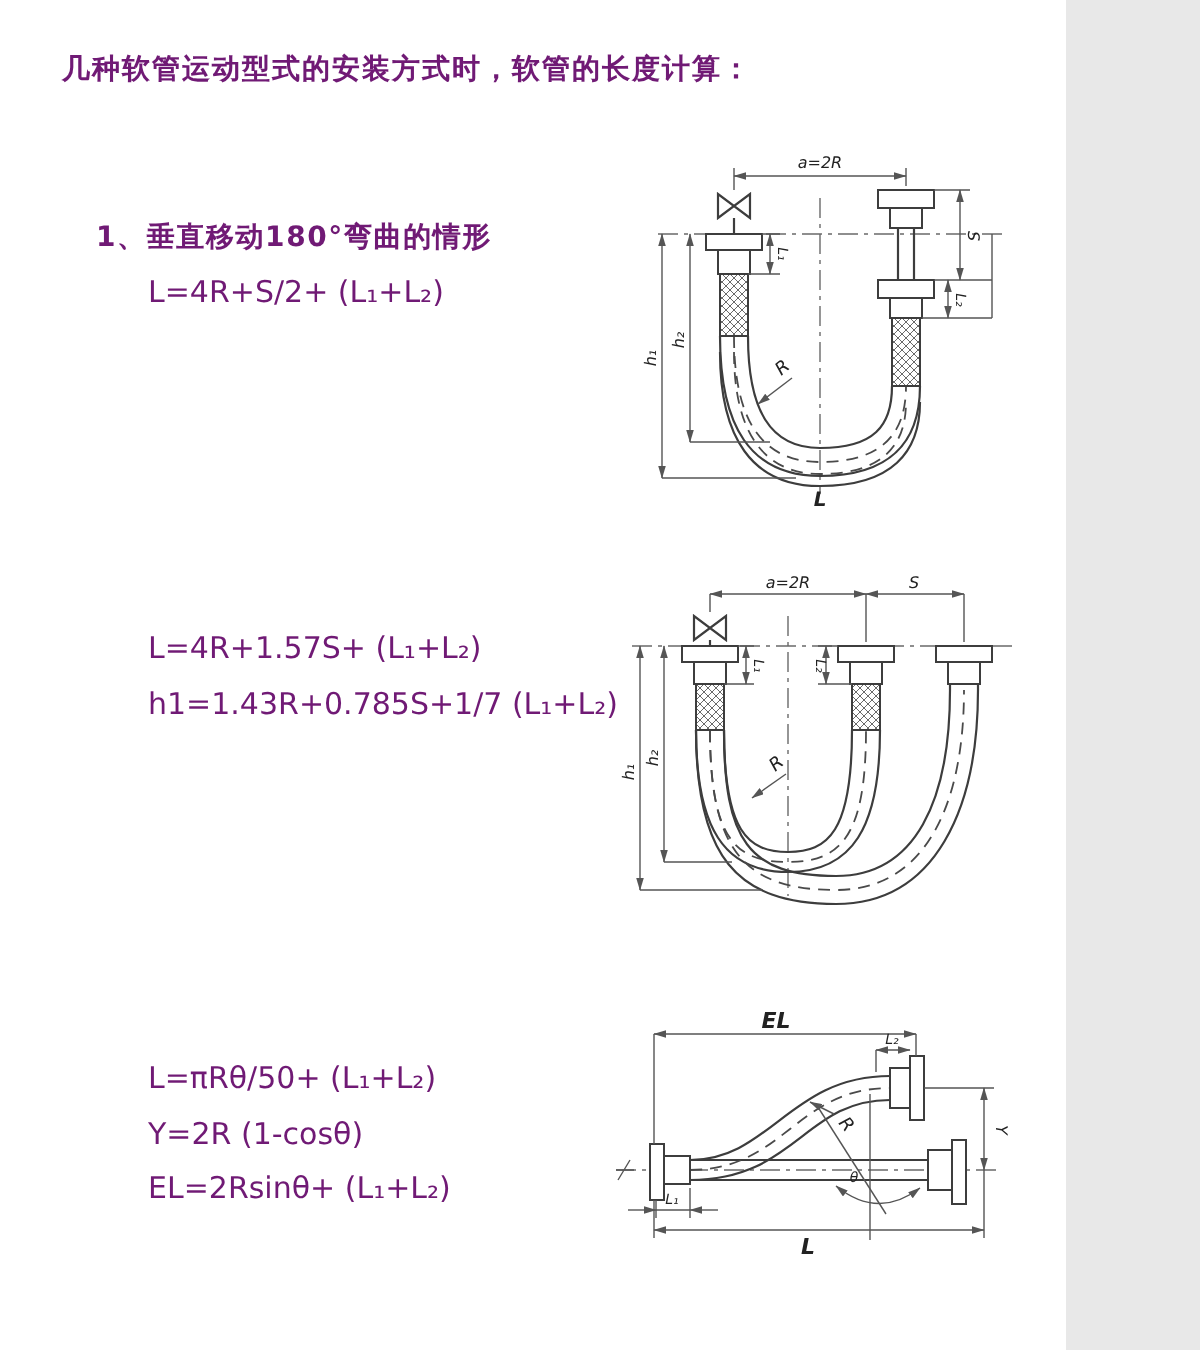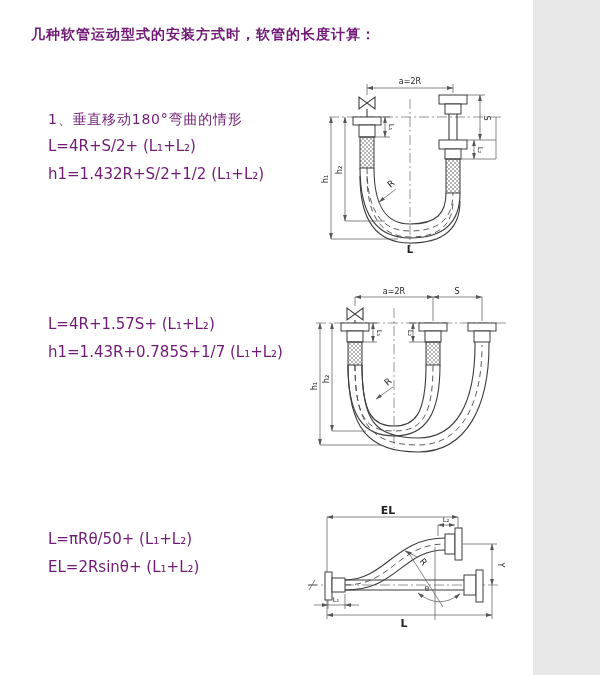--- a/index.html
+++ b/index.html
@@ -9,23 +9,23 @@
     background:#ffffff;
     overflow:hidden;
     font-family:"DejaVu Sans","Liberation Sans",sans-serif;
     color:#701a75;
   }
   .title{
     position:absolute;left:31px;top:26px;
     font-size:14px;font-weight:bold;letter-spacing:1px;
   }
   .sec{position:absolute;left:48px;width:280px;}
-  .heading{font-size:14px;font-weight:normal;letter-spacing:0.8px;line-height:18px;}
-  .formula{margin-top:9px;font-size:15px;line-height:18.5px;white-space:nowrap;}
-  .diag{position:absolute;}
+  .heading{font-size:14px;font-weight:bold;letter-spacing:0.8px;line-height:18px;}
+  .formula{margin-top:9px;margin-left:26px;font-size:15px;line-height:18.5px;white-space:nowrap;}
+  .diag{position:absolute;font-style:italic;}
   
   svg text{fill:#222;font-family:"DejaVu Sans","Liberation Sans",sans-serif;}
   .obj{fill:none;stroke:#3d3d3d;stroke-width:1.1;}
   .fit{fill:#ffffff;stroke:#3d3d3d;stroke-width:1;}
   .dash{fill:none;stroke:#4a4a4a;stroke-width:0.9;stroke-dasharray:6 4;}
   .dim{fill:none;stroke:#555;stroke-width:0.7;}
   .cl{fill:none;stroke:#6a6a6a;stroke-width:0.7;stroke-dasharray:10 3 2 3;}
   .lbl{font-size:8px;}
   .lbl7{font-size:7px;}
   .lbl9{font-size:9px;}
@@ -35,30 +35,30 @@
 </head>
 <body>
 
 <div class="page">
 
   <div class="title">几种软管运动型式的安装方式时，软管的长度计算：</div>
 
   <div class="sec" style="top:110px">
     <div class="heading">1、垂直移动180°弯曲的情形</div>
     <div class="formula">L=4R+S/2+ (L₁+L₂)</div>
-    <div class="formula">h1=1.432R+S/2+1/2 (L₁+L₂)</div>
   </div>
 
   <div class="sec" style="top:306px">
     <div class="formula">L=4R+1.57S+ (L₁+L₂)</div>
     <div class="formula">h1=1.43R+0.785S+1/7 (L₁+L₂)</div>
   </div>
 
   <div class="sec" style="top:521px">
     <div class="formula">L=πRθ/50+ (L₁+L₂)</div>
+    <div class="formula">Y=2R (1-cosθ)</div>
     <div class="formula">EL=2Rsinθ+ (L₁+L₂)</div>
   </div>
 
   <div class="diag" style="left:313px;top:73px">
     <svg width="280" height="182" viewBox="0 0 280 182">
       <defs>
         <marker id="ar1" viewBox="0 0 10 6" refX="9.5" refY="3" markerWidth="9" markerHeight="5.4" orient="auto-start-reverse">
           <path d="M0,0 L10,3 L0,6 Z" fill="#555"></path>
         </marker>
         <pattern id="hz1" width="4" height="4" patternUnits="userSpaceOnUse">

